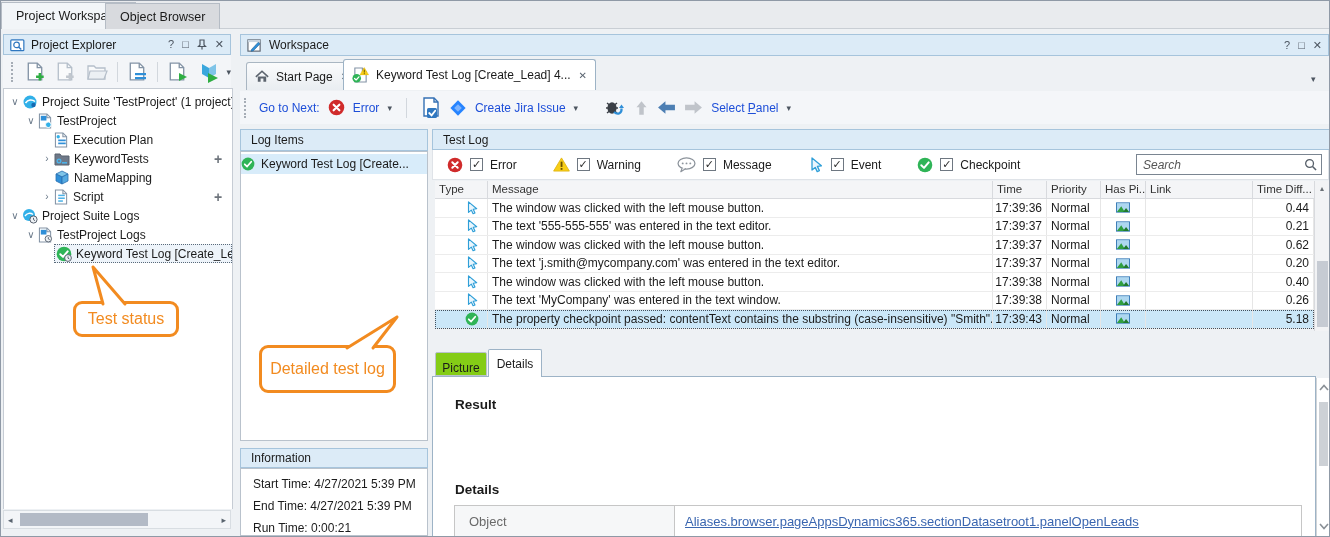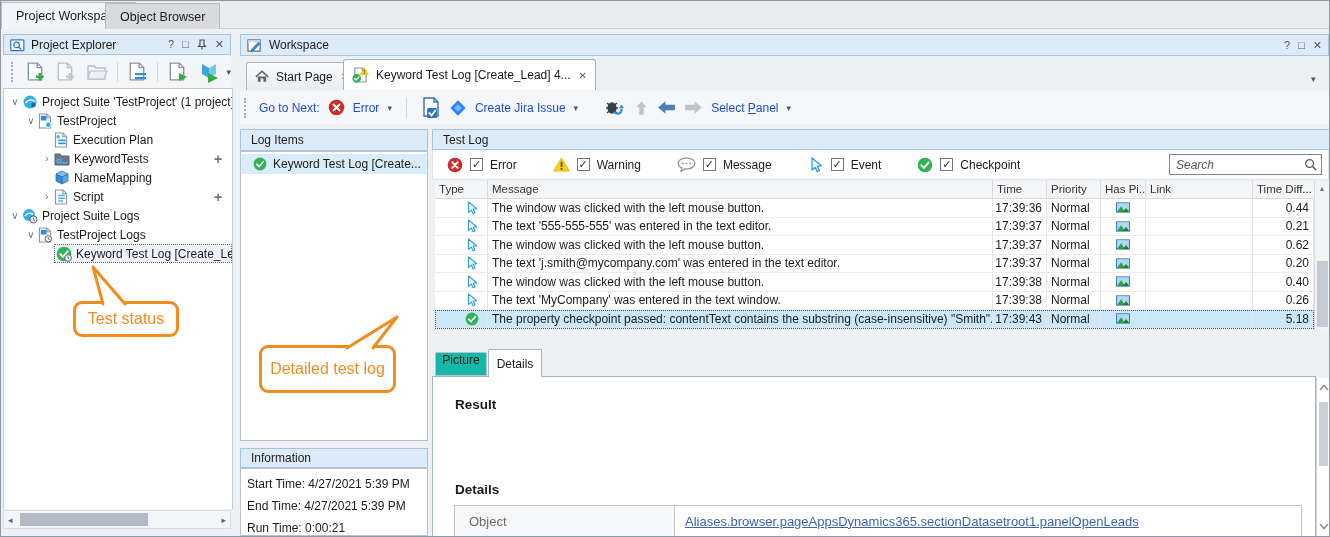--- a/index.html
+++ b/index.html
@@ -49,21 +49,21 @@
   .c.num{justify-content:flex-end}
   .grid-r.sel{background:#cbe7f8;outline:1px dotted #44505c;outline-offset:-1px}
   .typec{justify-content:flex-end;padding-right:8px!important}
   
   .callout{position:absolute;border:3px solid #F28B20;border-radius:9px;background:#fff;color:#F28B20;
     font-size:16px;display:flex;align-items:center;justify-content:center;z-index:40}
   .tails{position:absolute;left:0;top:0;width:1330px;height:537px;z-index:41;pointer-events:none}
   
   .dlink{color:#3a66b0;text-decoration:underline;font-size:13px}
   .vscroll2{position:absolute;background:#fff;border-left:1px solid #d0d4d8}
-  input.search{width:153px;height:21px;border:1px solid #7a8591;font-style:italic;font-size:12px;padding:0 20px 0 6px;background:#fff;color:#333}
+  input.search{width:186px;height:21px;border:1px solid #7a8591;font-style:italic;font-size:12px;padding:0 20px 0 6px;background:#fff;color:#333}
   input.search::placeholder{color:#555;font-style:italic}
   u{text-decoration:underline}
 </style>
 </head>
 <body>
 
 <svg width="0" height="0" style="position:absolute">
   <defs>
     <symbol id="i-cursor" viewBox="0 0 16 16">
         <path d="M4 1 L4 13 L7.2 10.4 L9.2 14.6 L11.4 13.6 L9.4 9.4 L13.4 8.8 Z" fill="#eaf6fd" stroke="#2f9fd8" stroke-width="1.3" stroke-linejoin="round"></path>
@@ -341,32 +341,32 @@
         <use href="#i-arrow" fill="#c0c4ca"></use>
       </svg>
     <span class="tb-label"><span>Select </span><u>P</u><span>anel</span></span>
     <span class="caret">▾</span>
   </div>
 
   <div class="ph" style="left:239px;top:128px;width:188px;height:22px">
     <span style="margin-left:4px">Log Items</span>
   </div>
   <div class="abs" style="left:239px;top:150px;width:188px;height:290px;background:#fff;border:1px solid #b9c2cc">
-    <div class="flex" style="height:20px;margin-top:2px;background:#d8ecfa;padding-left:12px;white-space:nowrap;overflow:hidden">
+    <div class="flex" style="height:20px;margin-top:2px;background:#d8ecfa;white-space:nowrap;overflow:hidden">
       <svg width="14" height="14" viewBox="0 0 16 16">
           <use href="#i-check" width="16" height="16"></use>
         </svg>
       <span style="margin-left:6px">Keyword Test Log [Create...</span>
     </div>
   </div>
 
   <div class="ph" style="left:239px;top:447px;width:188px;height:20px">
     <span style="margin-left:4px">Information</span>
   </div>
-  <div class="abs" style="left:239px;top:467px;width:188px;height:68px;background:#fff;border:1px solid #b9c2cc;padding:8px 0 0 6px">
+  <div class="abs" style="left:239px;top:467px;width:188px;height:68px;background:#fff;border:1px solid #b9c2cc;padding:8px 0 0 12px">
     <div style="margin-bottom:8px">Start Time: 4/27/2021 5:39 PM</div>
     <div style="margin-bottom:8px">End Time: 4/27/2021 5:39 PM</div>
     <div>Run Time: 0:00:21</div>
   </div>
 
   <div class="ph" style="left:431px;top:128px;width:1029px;height:21px">
     <span style="margin-left:4px">Test Log</span>
     <span style="margin-left:auto" class="flex">
       <span class="winbtn">□</span>
       <span class="winbtn">✕</span>
@@ -542,21 +542,21 @@
       <div class="c"></div>
       <div class="c num">5.18</div>
     </div>
   </div>
 
   <div class="abs" style="left:1313px;top:180px;width:15px;height:150px;background:#f2f3f5;border-left:1px solid #d8dade">
     <div style="text-align:center;color:#6a7076;font-size:8px;padding-top:3px">▴</div>
     <div style="position:absolute;left:2px;top:80px;width:11px;height:66px;background:#c6cbd3"></div>
   </div>
 
-  <div class="abs" style="left:434px;top:351px;width:52px;height:24px;background:#14b8a6;border:1px solid #b9c2cc;border-radius:2px 2px 0 0;display:flex;align-items:flex-start;justify-content:center">
+  <div class="abs" style="left:434px;top:351px;width:52px;height:24px;background:#84cc16;border:1px solid #b9c2cc;border-radius:2px 2px 0 0;display:flex;align-items:flex-end;justify-content:center">
     <span>Picture</span>
   </div>
   <div class="abs" style="left:487px;top:348px;width:54px;height:28px;background:#fff;border:1px solid #9db3c6;border-bottom:none;border-radius:2px 2px 0 0;display:flex;align-items:center;justify-content:center;z-index:3">
     <span>Details</span>
   </div>
 
   <div class="abs" style="left:431px;top:375px;width:884px;height:161px;background:#fff;border:1px solid #9db3c6;overflow:hidden">
     <div style="position:absolute;left:22px;top:20px;font-size:13.5px;font-weight:bold">Result</div>
     <div style="position:absolute;left:22px;top:105px;font-size:13.5px;font-weight:bold">Details</div>
     <div style="position:absolute;left:21px;top:128px;width:848px;height:32px;border:1px solid #c6c6c6;display:flex">

